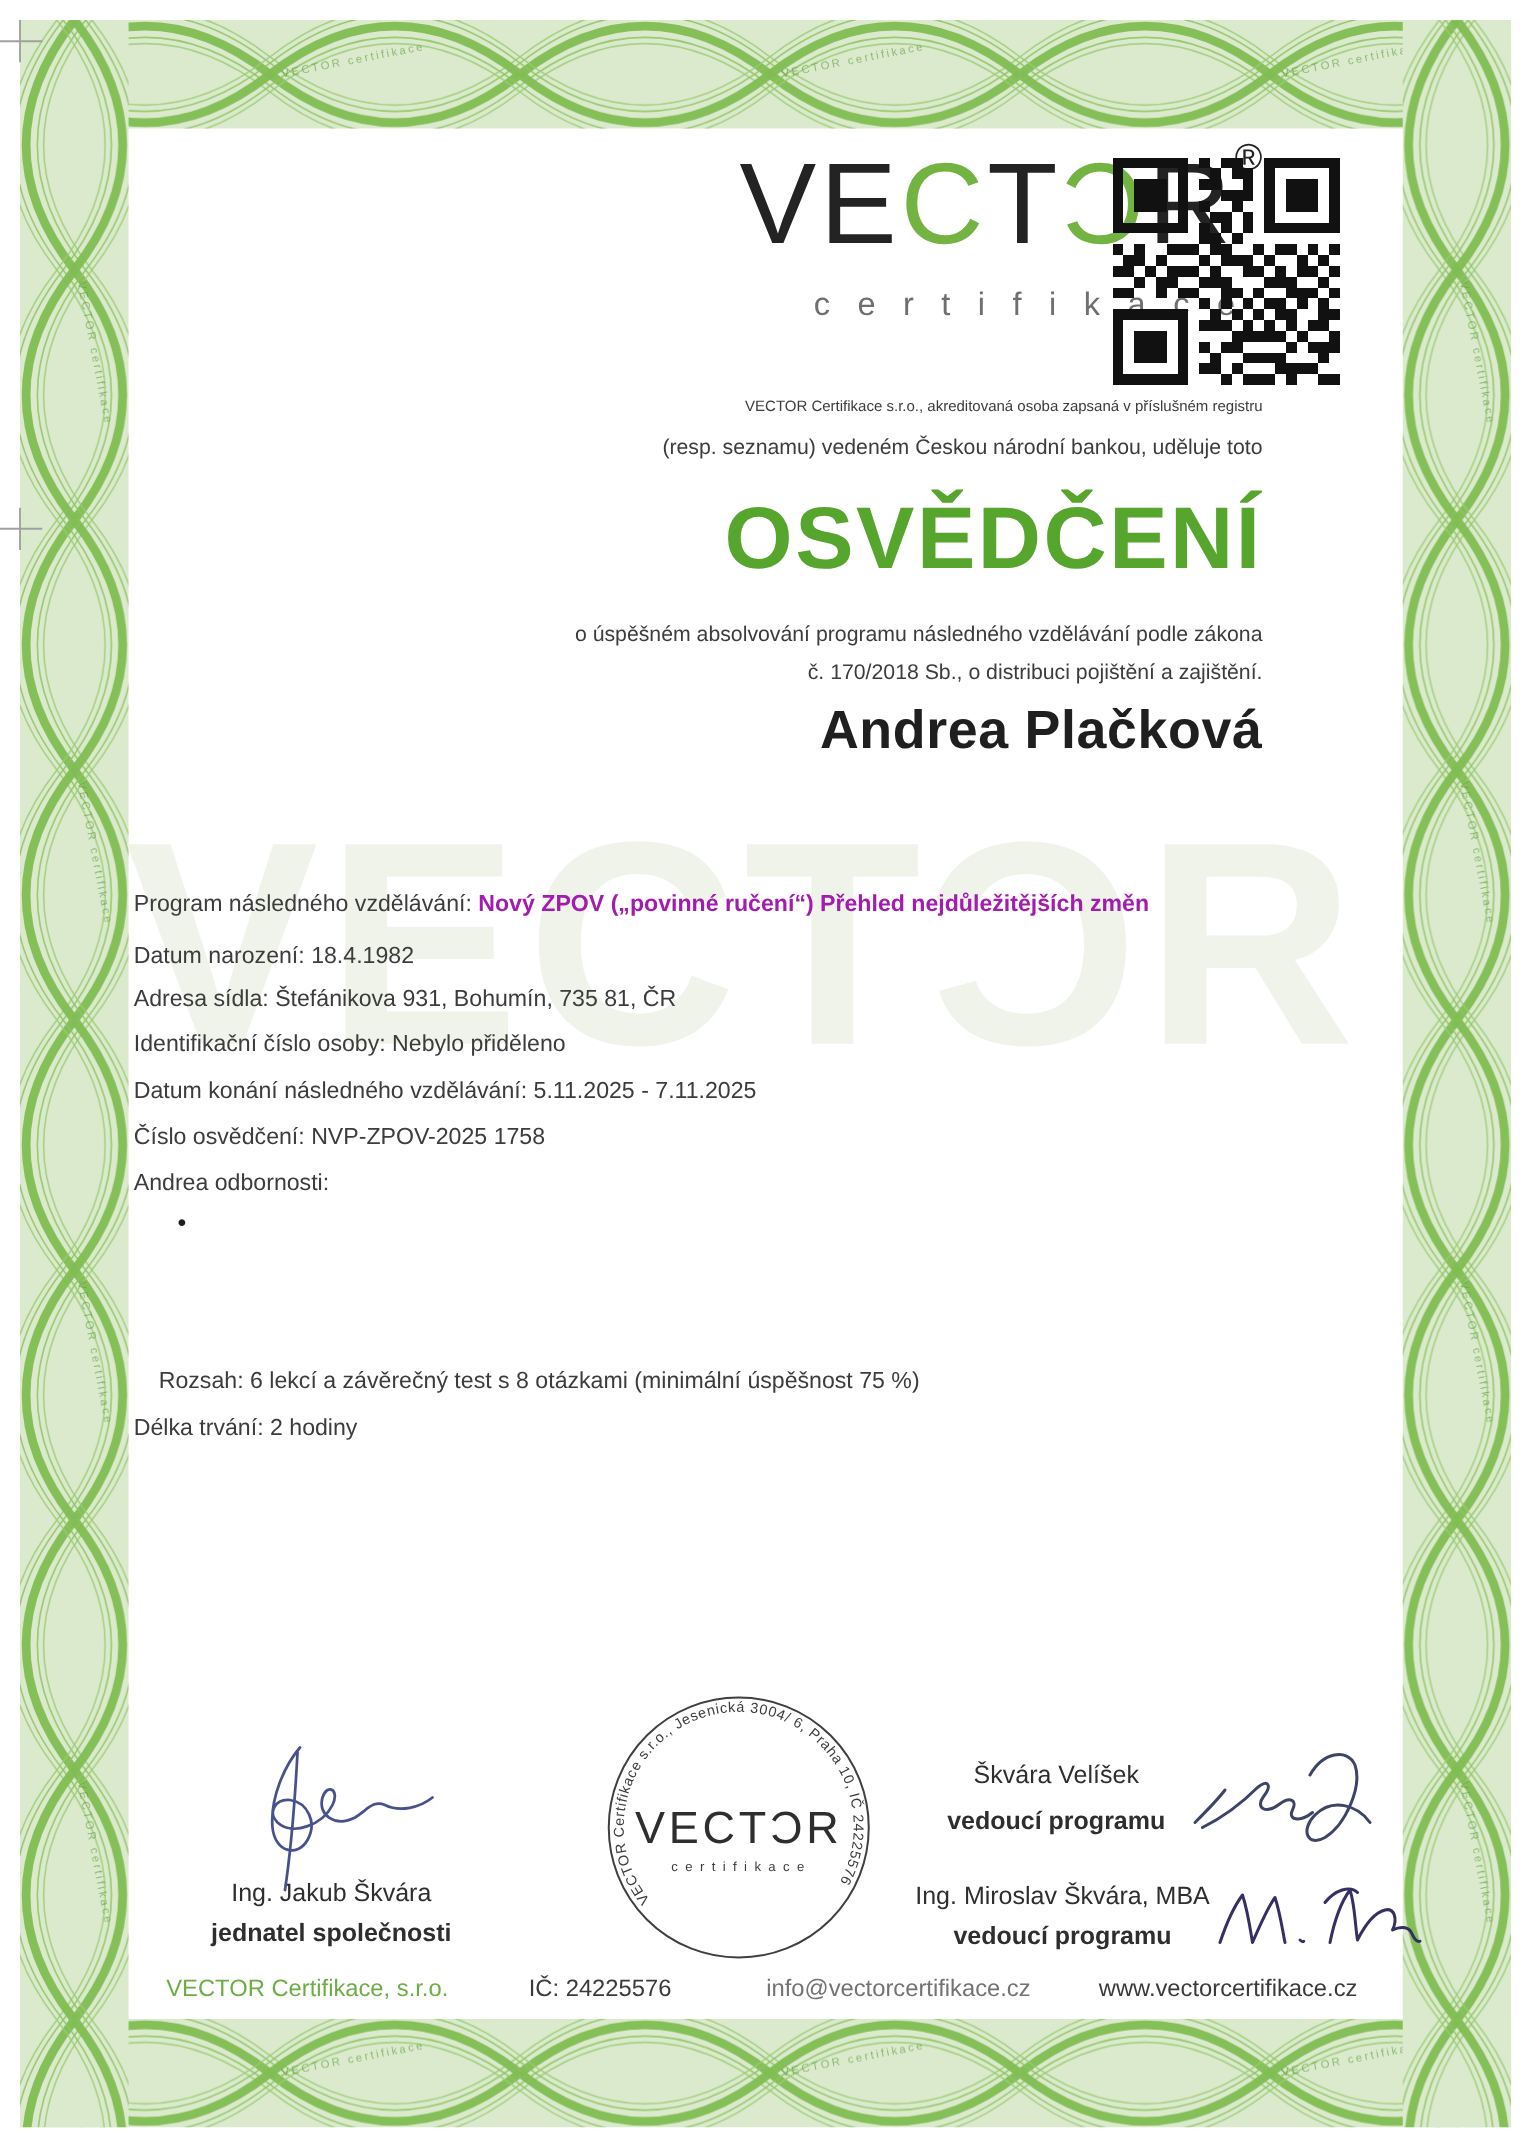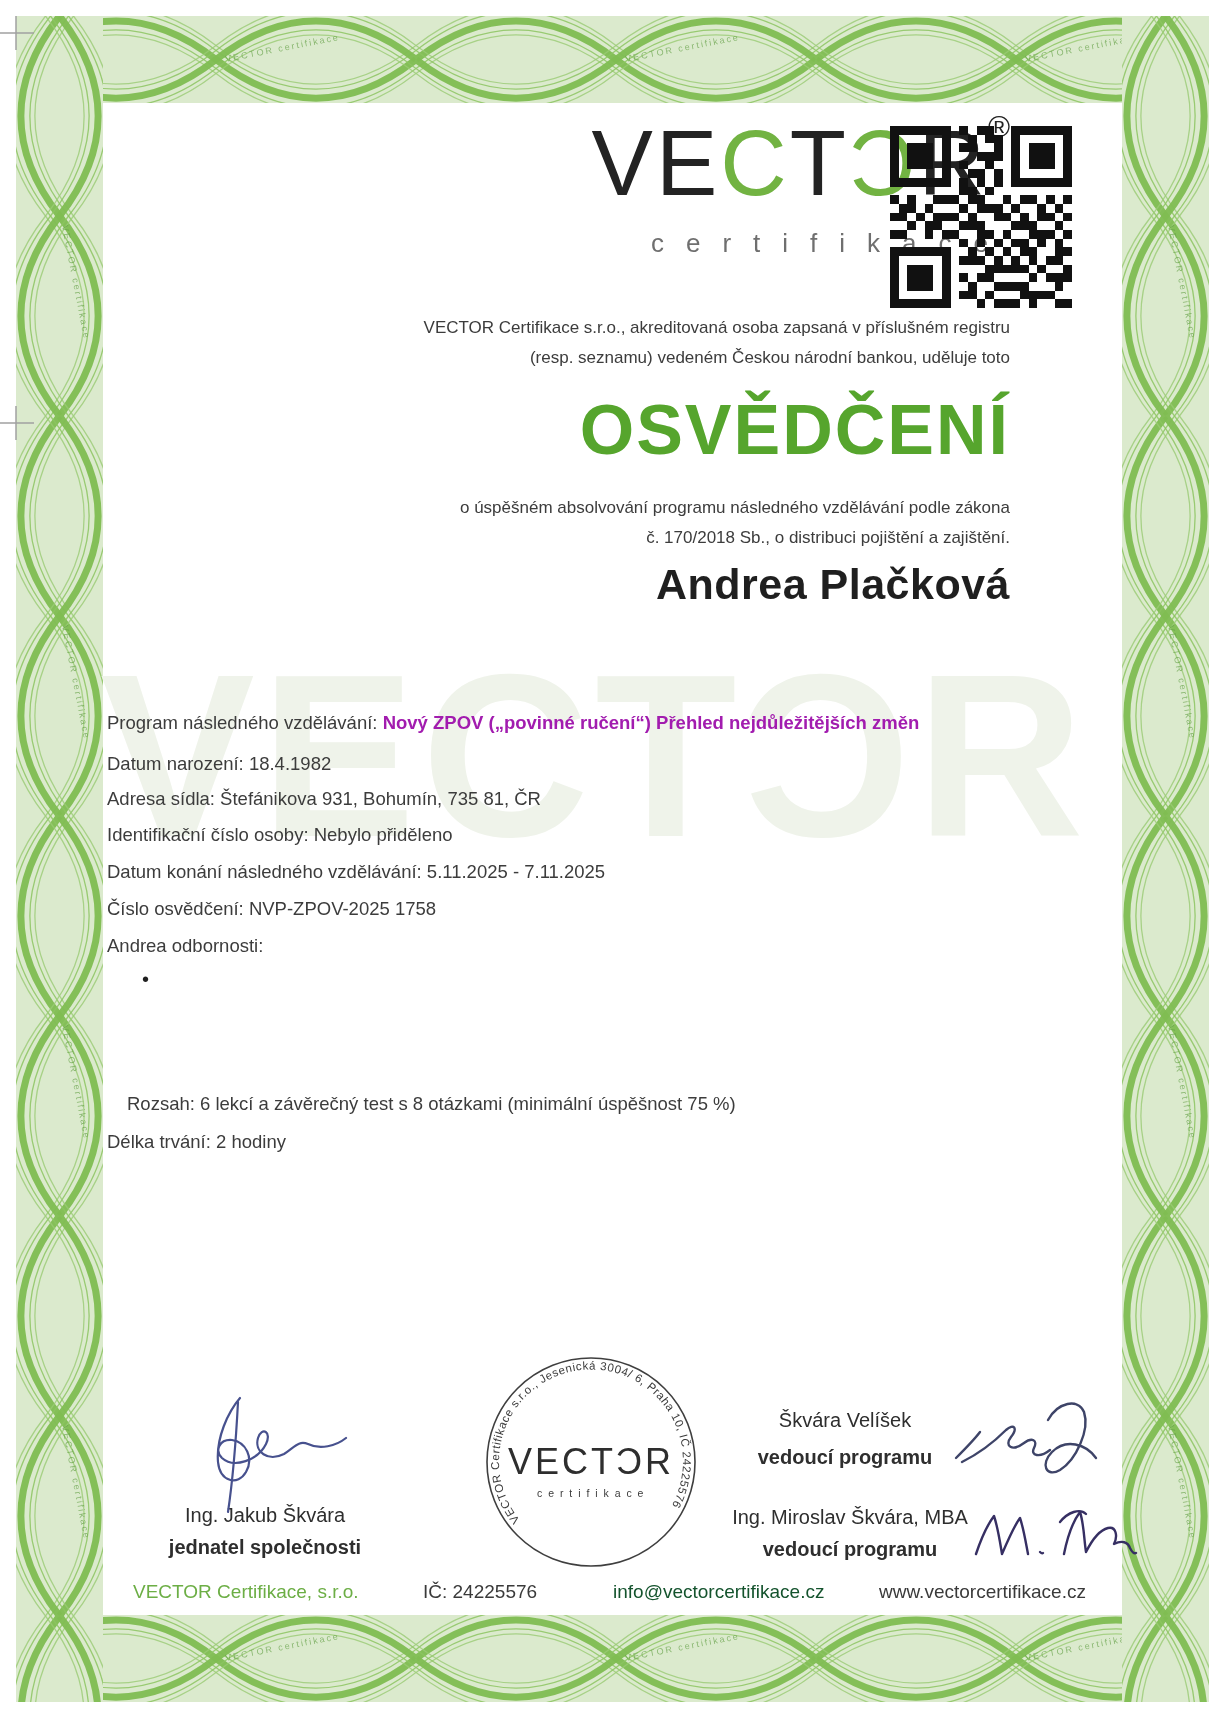--- a/index.html
+++ b/index.html
@@ -22,21 +22,21 @@
     color:#eff3ea;white-space:nowrap;user-select:none;
   }
   
   .content{position:absolute;left:0;top:0;width:100%;height:100%;z-index:2;}
   .centered{position:absolute;left:107px;width:903px;text-align:right;}
   .leftcol{position:absolute;left:107px;width:910px;text-align:left;}
   .logo-line{top:112px;font-size:92px;letter-spacing:3px;color:#232323;line-height:1;white-space:nowrap;}
   .logo-line .green{color:#72b342;}
   .logo-line .reg{font-size:30px;vertical-align:58px;color:#232323;letter-spacing:0;}
   .logo-sub{top:228px;font-size:26px;letter-spacing:22px;text-indent:22px;color:#6f6f6f;}
-  .intro1{top:318px;font-size:17px;}
+  .intro1{top:318px;font-size:12px;}
   .intro2{top:348px;font-size:17px;}
   .title{top:392px;font-size:70px;font-weight:600;letter-spacing:2px;color:#56a52d;line-height:1.1;}
   .sub1{top:498px;font-size:17px;}
   .sub2{top:528px;font-size:17px;}
   .recipient{top:560px;font-size:43px;font-weight:700;color:#1f1f1f;letter-spacing:0.5px;}
   .fieldrow{position:absolute;left:107px;width:910px;font-size:18.5px;white-space:nowrap;}
   .fieldrow b{color:#a21caf;}
   .f0{top:712px;} .f1{top:753px;} .f2{top:788px;} .f3{top:824px;}
   .f4{top:861px;} .f5{top:898px;} .f6{top:935px;}
   .bullet-marker{position:absolute;left:142px;top:968px;font-size:20px;color:#1f1f1f;}
@@ -59,21 +59,21 @@
   .jakub-role{left:155px;width:220px;top:1536px;}
   .milos-name{left:735px;width:220px;top:1409px;}
   .milos-role{left:735px;width:220px;top:1446px;}
   .miroslav-name{left:725px;width:250px;top:1506px;}
   .miroslav-role{left:725px;width:250px;top:1538px;}
   .seal{position:absolute;left:485px;top:1356px;z-index:3;}
   
   .footer-item{position:absolute;top:1581px;font-size:19px;white-space:nowrap;}
   .footer-company{left:133px;color:#6cae45;}
   .footer-ic{left:423px;color:#3a3a3a;}
-  .footer-email{left:613px;color:#14532d;}
+  .footer-email{left:613px;color:#737373;}
   .footer-web{left:879px;color:#3a3a3a;}
   
   .qr{position:absolute;left:890px;top:126px;z-index:2;}
   .qr g{fill:#111111;}
 </style>
 </head>
 <body>
 
 <div id="page">
 

